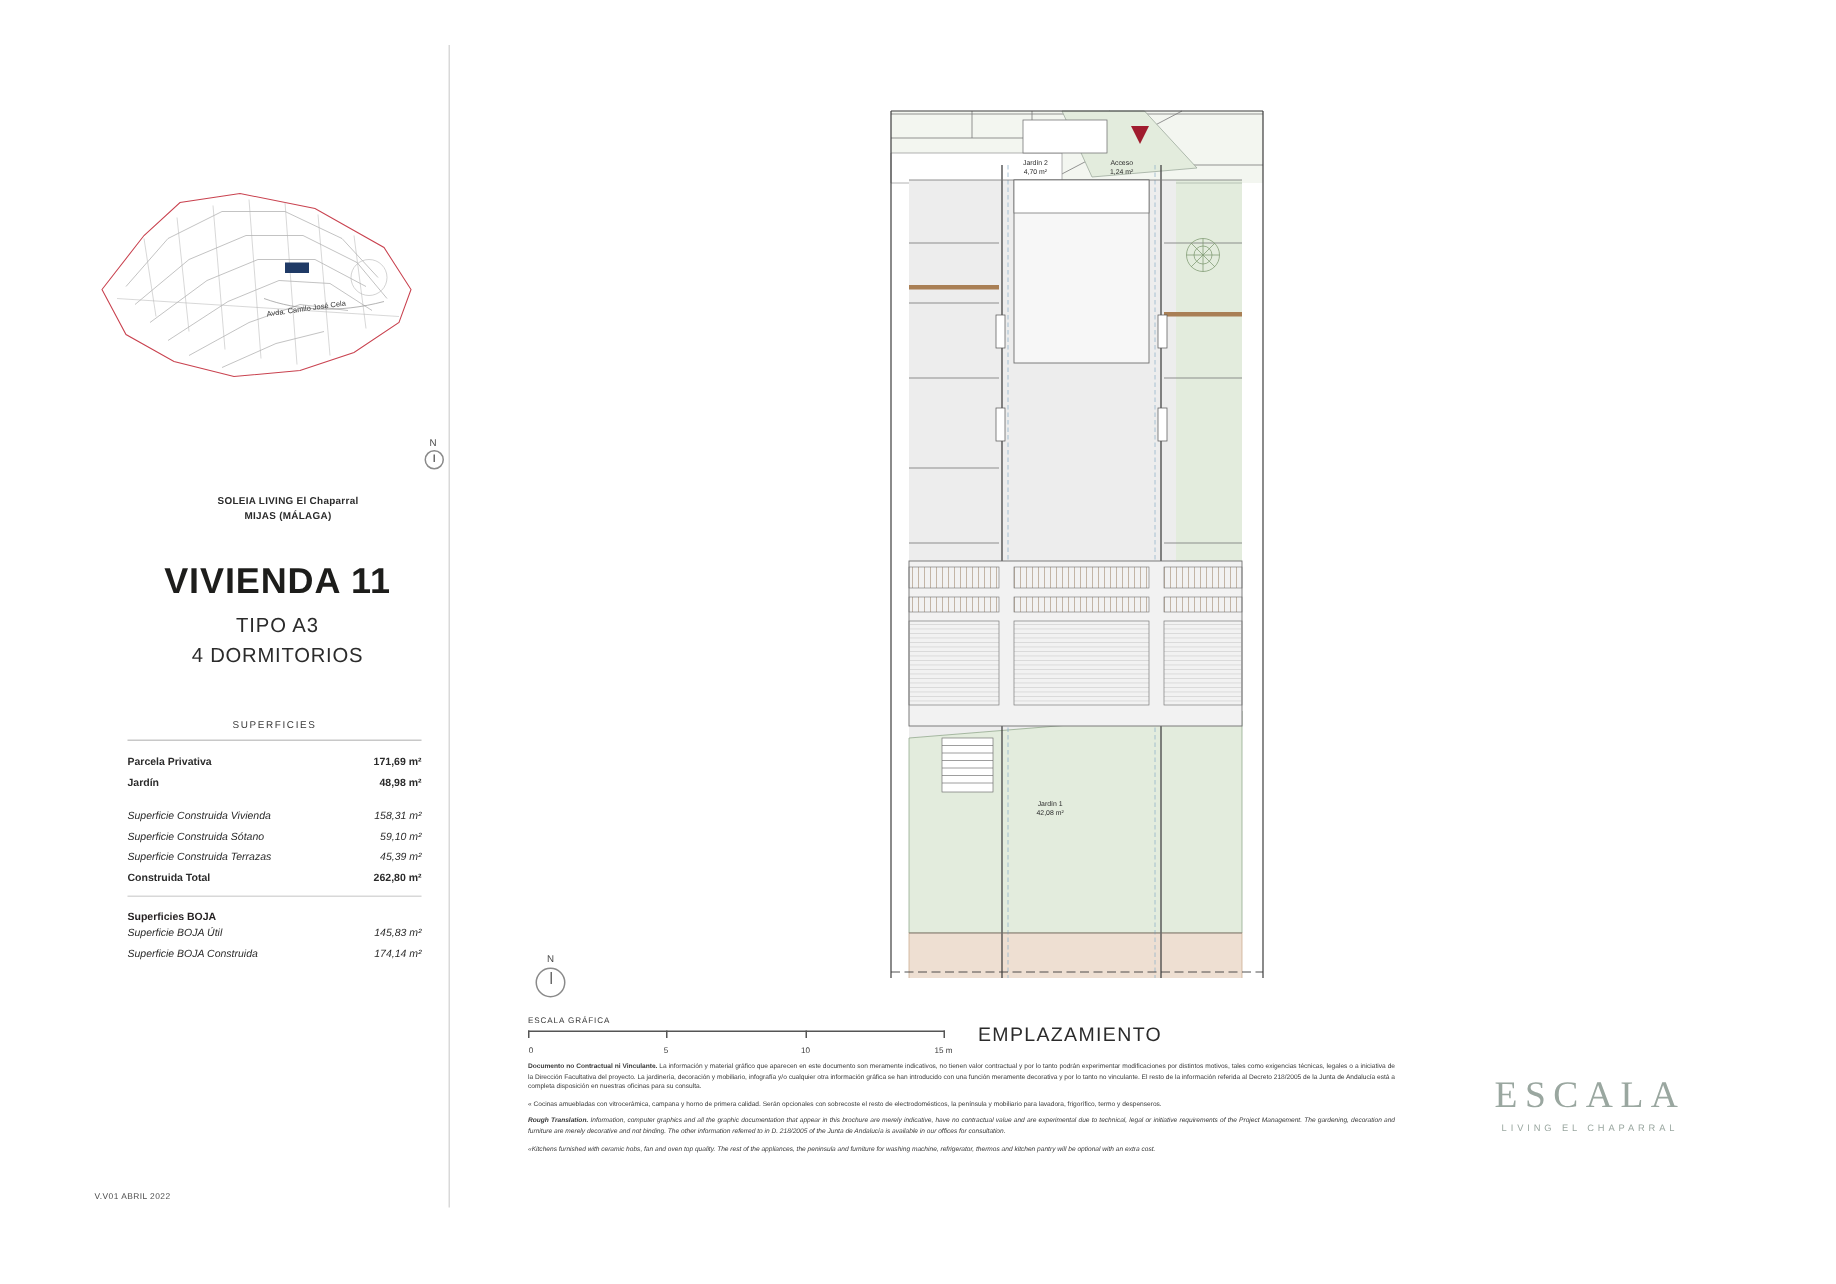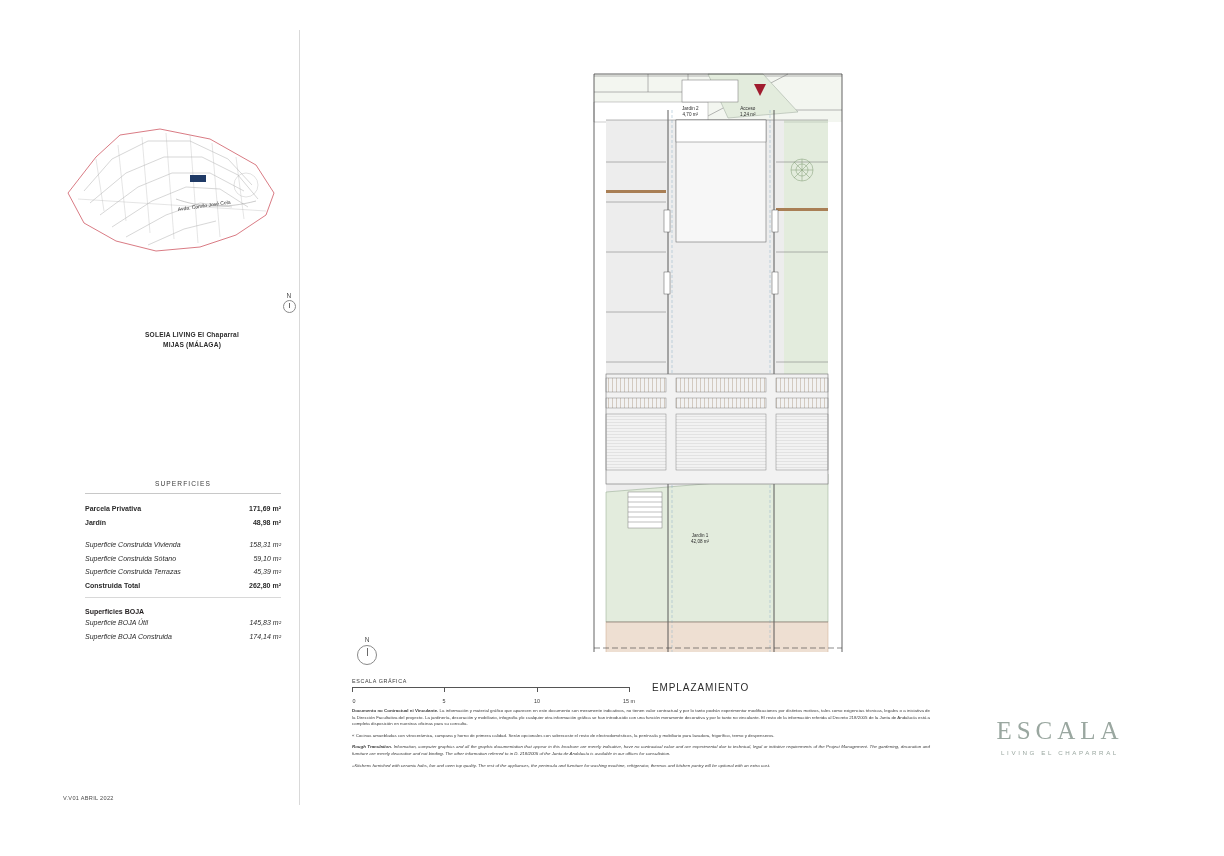--- a/index.html
+++ b/index.html
@@ -176,21 +176,21 @@
   #scale-ticks span {
     position: absolute; top: 0;
     font-size: 5.4px; color: #3a3a3a;
     transform: translateX(-50%);
     white-space: nowrap;
   }
 
   #emplazamiento {
     position: absolute;
     left: 652px; top: 682px;
-    font-size: 10px;
+    font-size: 13px;
     letter-spacing: .9px;
     color: #2b2b2b;
   }
 
   
   #legal {
     position: absolute;
     left: 352px; top: 708px;
     width: 578px;
     font-size: 4.4px;
@@ -269,20 +269,25 @@
   <div id="north-left">
     <div class="n-letter">N</div>
     <div class="compass"></div>
   </div>
 
   <div id="project-name">
     <div>SOLEIA LIVING El Chaparral</div>
     <div class="sub">MIJAS (MÁLAGA)</div>
   </div>
 
+  <div id="title-block">
+    <div id="vivienda-title">VIVIENDA 11</div>
+    <div id="tipo-label">TIPO A3</div>
+    <div id="dorm-label">4 DORMITORIOS</div>
+  </div>
 
   <div id="surfaces">
     <div id="surfaces-heading">SUPERFICIES</div>
     <div class="rule"></div>
     <div class="gap-sm"></div>
 
     <div class="srow bold">
       <span>Parcela Privativa</span>
       <span class="val">171,69 m²</span>
     </div>

